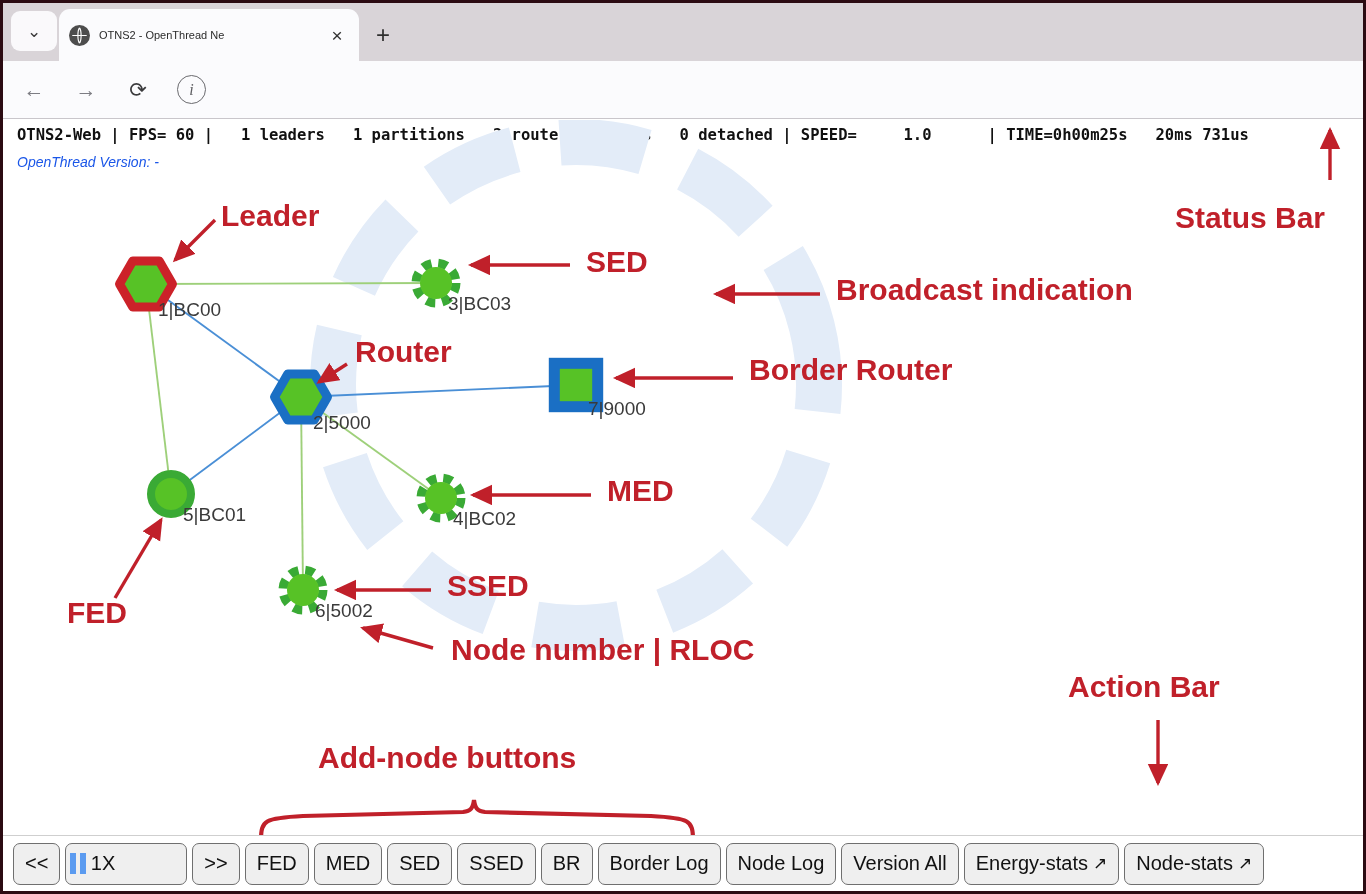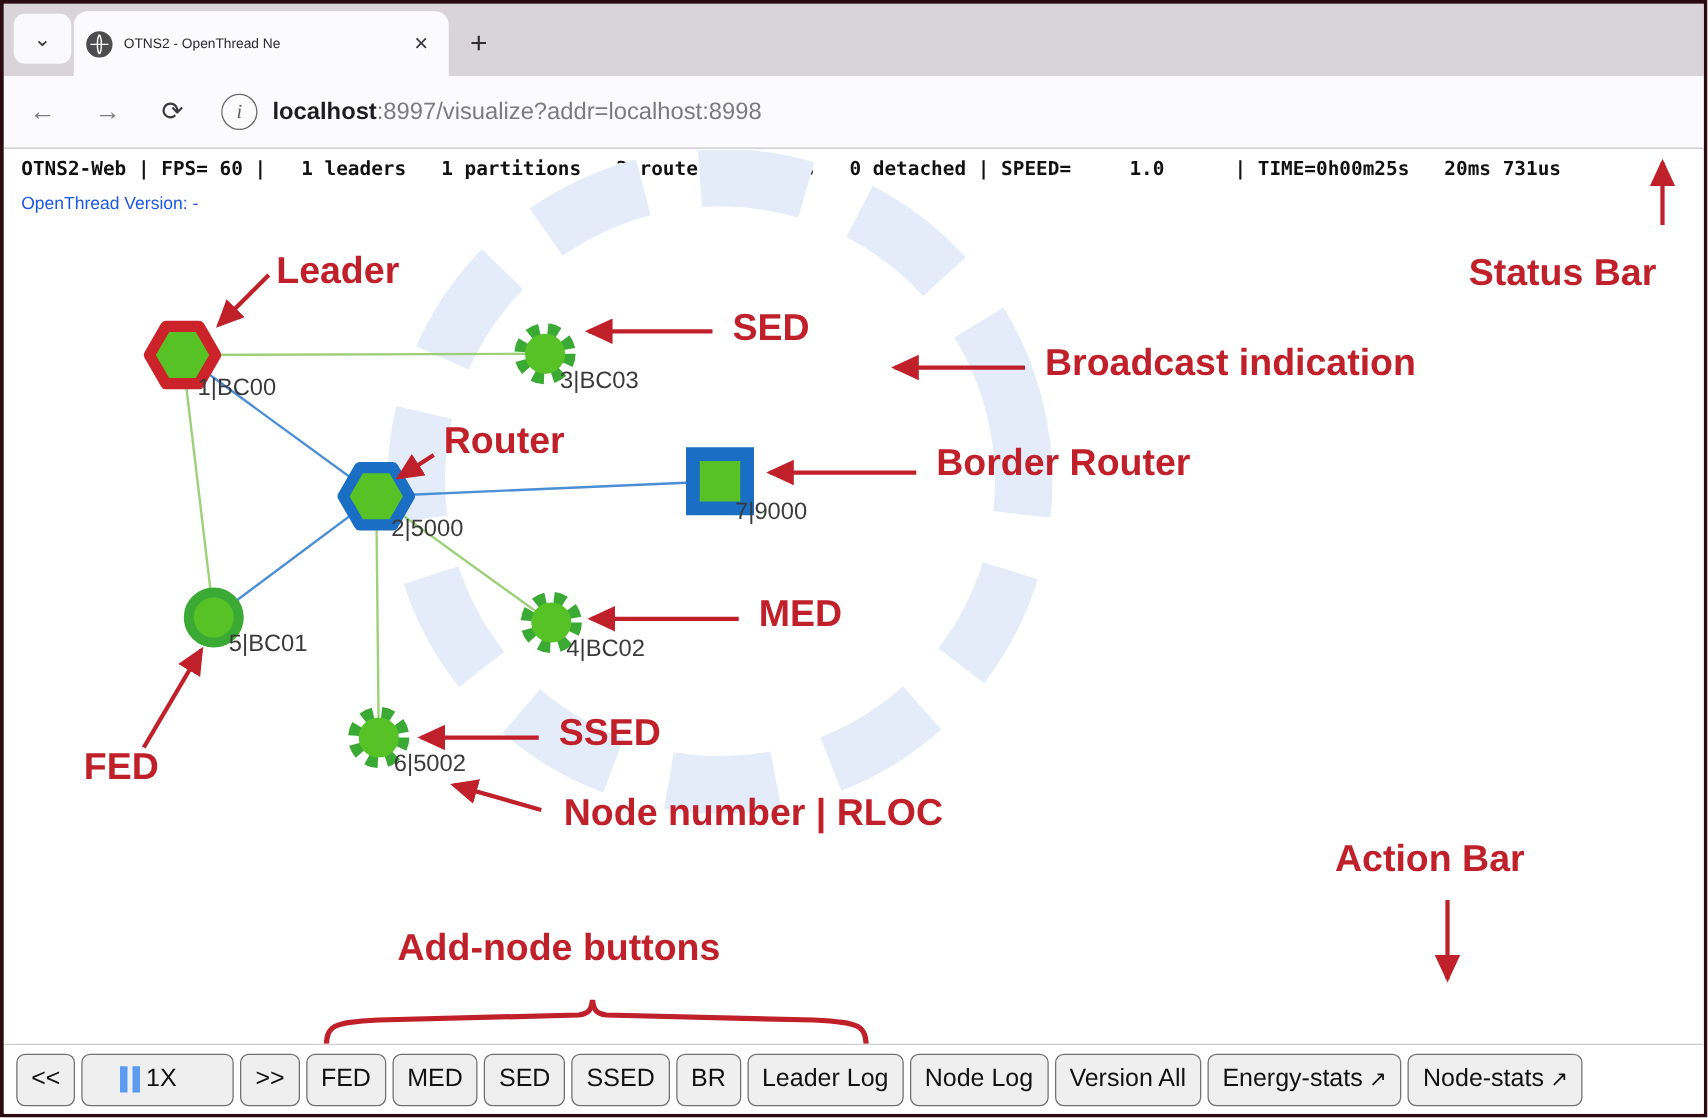--- a/index.html
+++ b/index.html
@@ -90,20 +90,21 @@
     position:absolute;left:0;top:0;width:100%;
     font-family:"DejaVu Sans Mono","Liberation Mono",monospace;
     font-size:15.5px;font-weight:bold;color:#111;
     white-space:pre;padding:6px 8px 0 14px;box-sizing:border-box;
     letter-spacing:0px;
   }
   .otversion{
     position:absolute;left:14px;top:34px;
     font-size:14px;color:#1a56e8;
     font-family:"Liberation Sans",sans-serif;
+    font-style:italic;
   }
   .canvas{
     position:absolute;left:0;top:0;width:1366px;height:777px;
   }
   .canvas svg{position:absolute;left:0;top:0;}
   
   .actionbar{
     position:absolute;left:0;bottom:0;width:100%;height:56px;
     background:#ffffff;border-top:1px solid #cfcfcf;
     display:flex;align-items:center;gap:5px;
@@ -114,21 +115,21 @@
     border:1.6px solid #6f6f6f;
     border-radius:7px;
     height:42px;
     padding:0 11px;
     font-size:20px;color:#111;
     font-family:"Liberation Sans",sans-serif;
     display:flex;align-items:center;justify-content:center;
     white-space:nowrap;
     box-sizing:border-box;
   }
-  .btn.speed{min-width:122px;justify-content:flex-start;padding-left:30px;}
+  .btn.speed{min-width:122px;justify-content:flex-start;padding-left:4px;}
   .pause-ico{display:inline-flex;gap:3.5px;margin-right:5px;}
   .pause-ico i{display:block;width:6px;height:21px;background:#5b9bf0;}
   .arrow-ne{font-size:17px;margin-left:5px;}
 </style>
 </head>
 <body>
 
 <div class="window">
 
   <div class="chrome-tabstrip">
@@ -147,21 +148,20 @@
     </div>
     <div class="tab-new">+</div>
   </div>
 
   <div class="chrome-toolbar">
     <div class="nav-btn">←</div>
     <div class="nav-btn">→</div>
     <div class="nav-btn active">⟳</div>
     <div class="omnibox">
       <span class="omni-info">i</span>
-      <span class="omni-text"><b>localhost</b><span>:8997/visualize?addr=localhost:8998</span></span>
     </div>
   </div>
 
   <div class="page">
 
     <div class="statusbar">OTNS2-Web | FPS= 60 |   1 leaders   1 partitions   2 routers   4 EDs   0 detached | SPEED=     1.0      | TIME=0h00m25s   20ms 731us</div>
     <div class="otversion">OpenThread Version: -</div>
 
     <div class="canvas">
       <svg width="1366" height="777" id="netsvg">
@@ -248,21 +248,21 @@
             <i></i>
           </span>
         <span>1X</span>
       </div>
       <div class="btn">&gt;&gt;</div>
       <div class="btn">FED</div>
       <div class="btn">MED</div>
       <div class="btn">SED</div>
       <div class="btn">SSED</div>
       <div class="btn">BR</div>
-      <div class="btn">Leader Log</div>
+      <div class="btn">Border Log</div>
       <div class="btn">Node Log</div>
       <div class="btn">Version All</div>
       <div class="btn">
         <span>Energy-stats</span>
         <span class="arrow-ne">↗</span>
       </div>
       <div class="btn">
         <span>Node-stats</span>
         <span class="arrow-ne">↗</span>
       </div>

